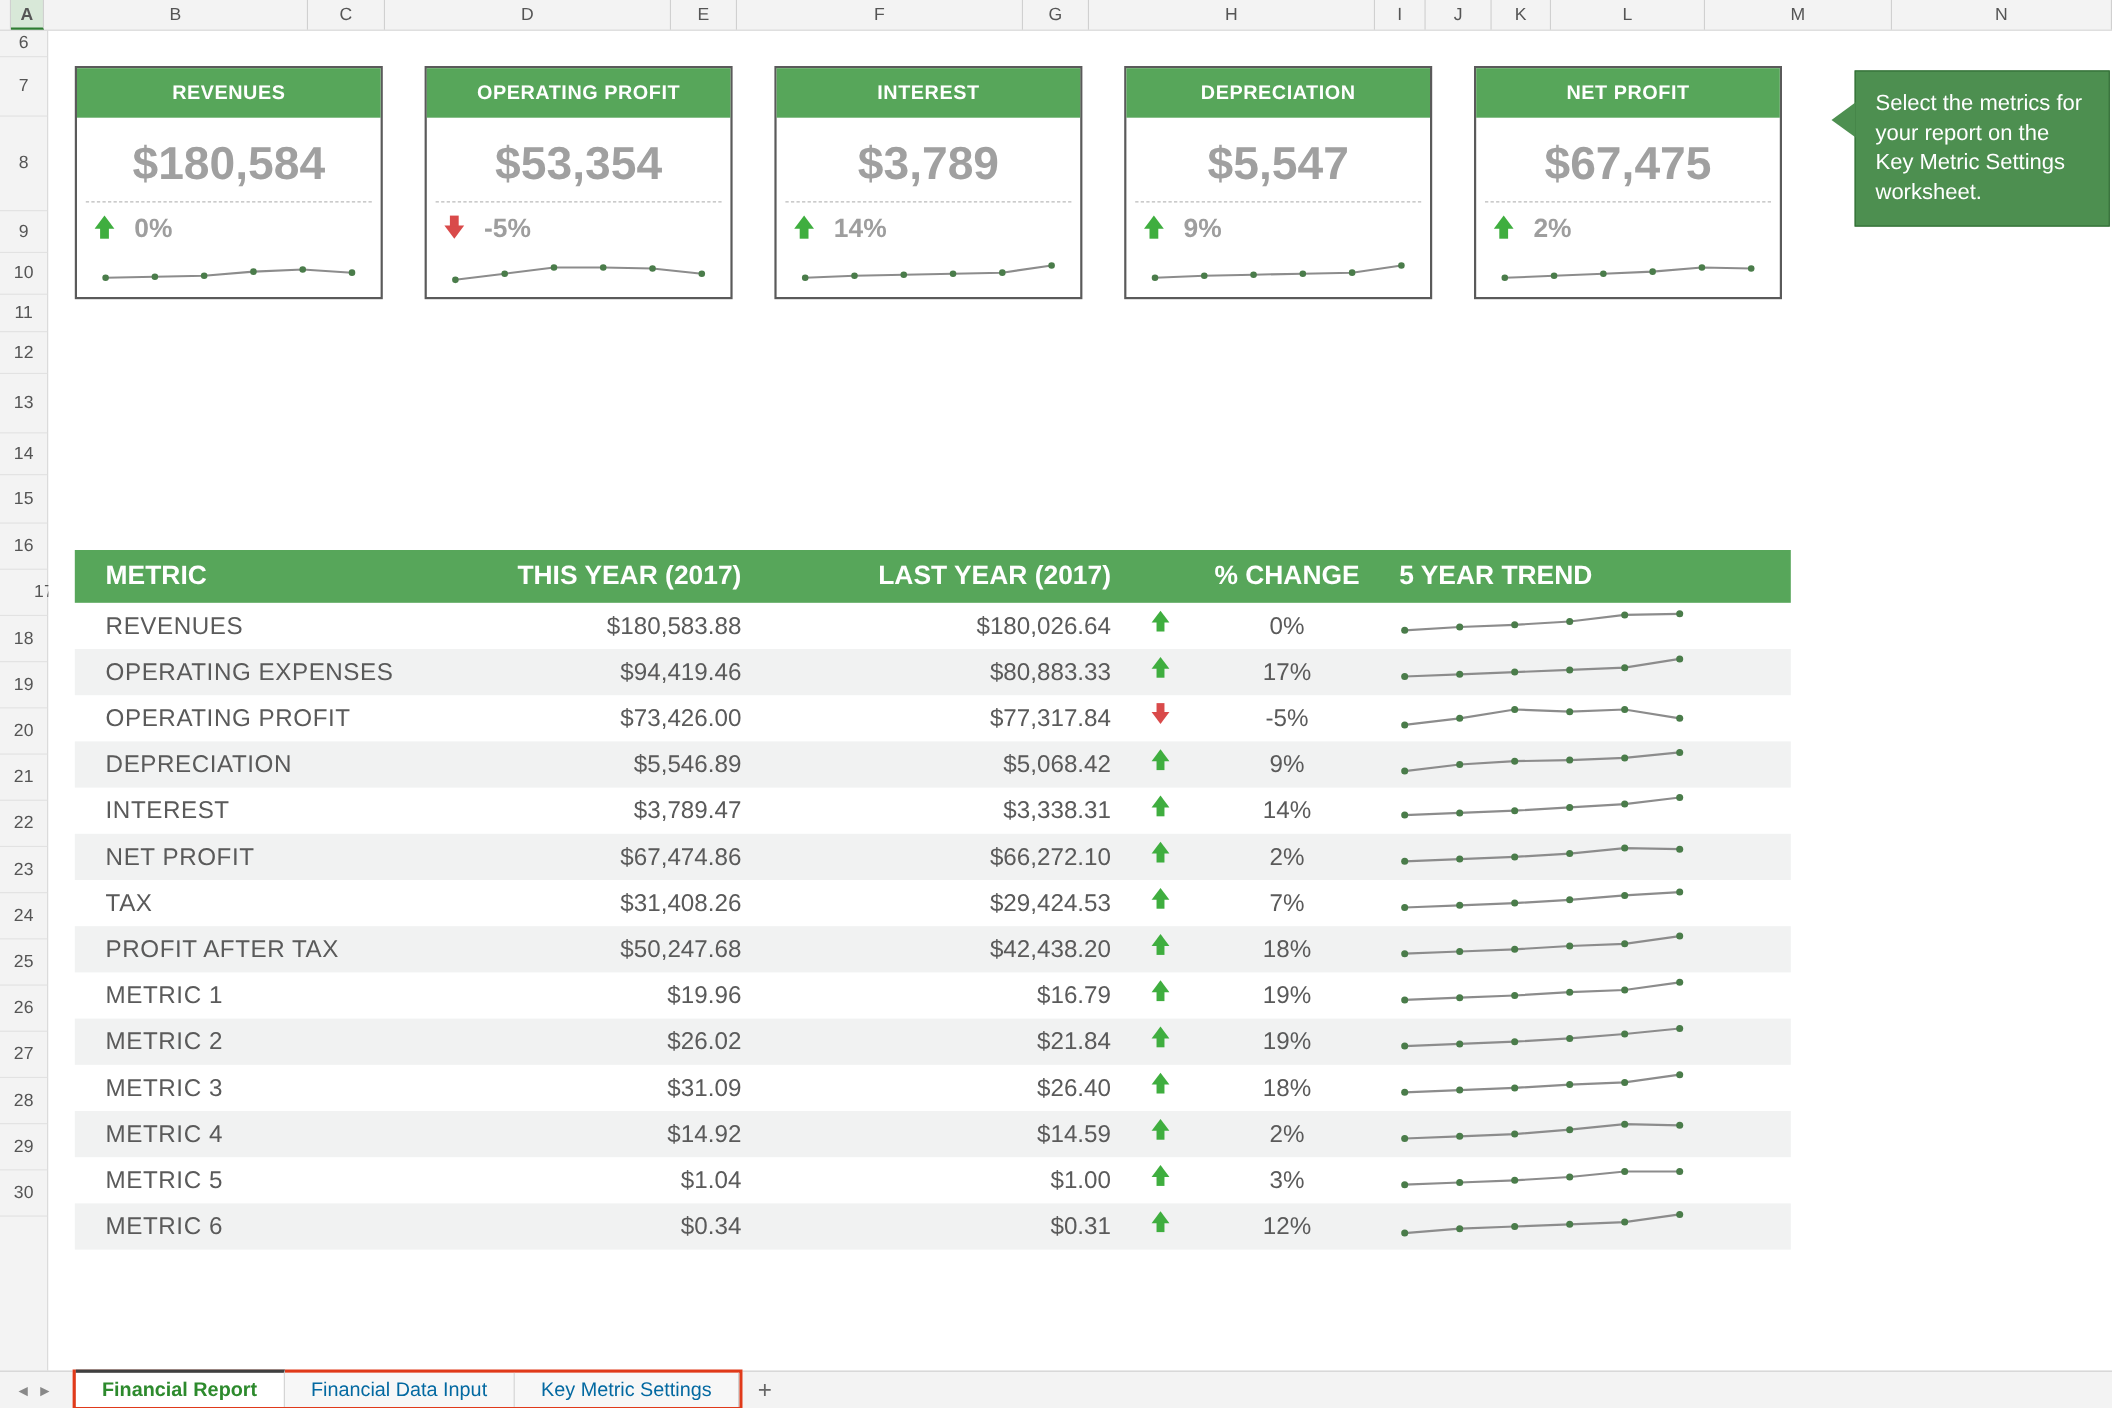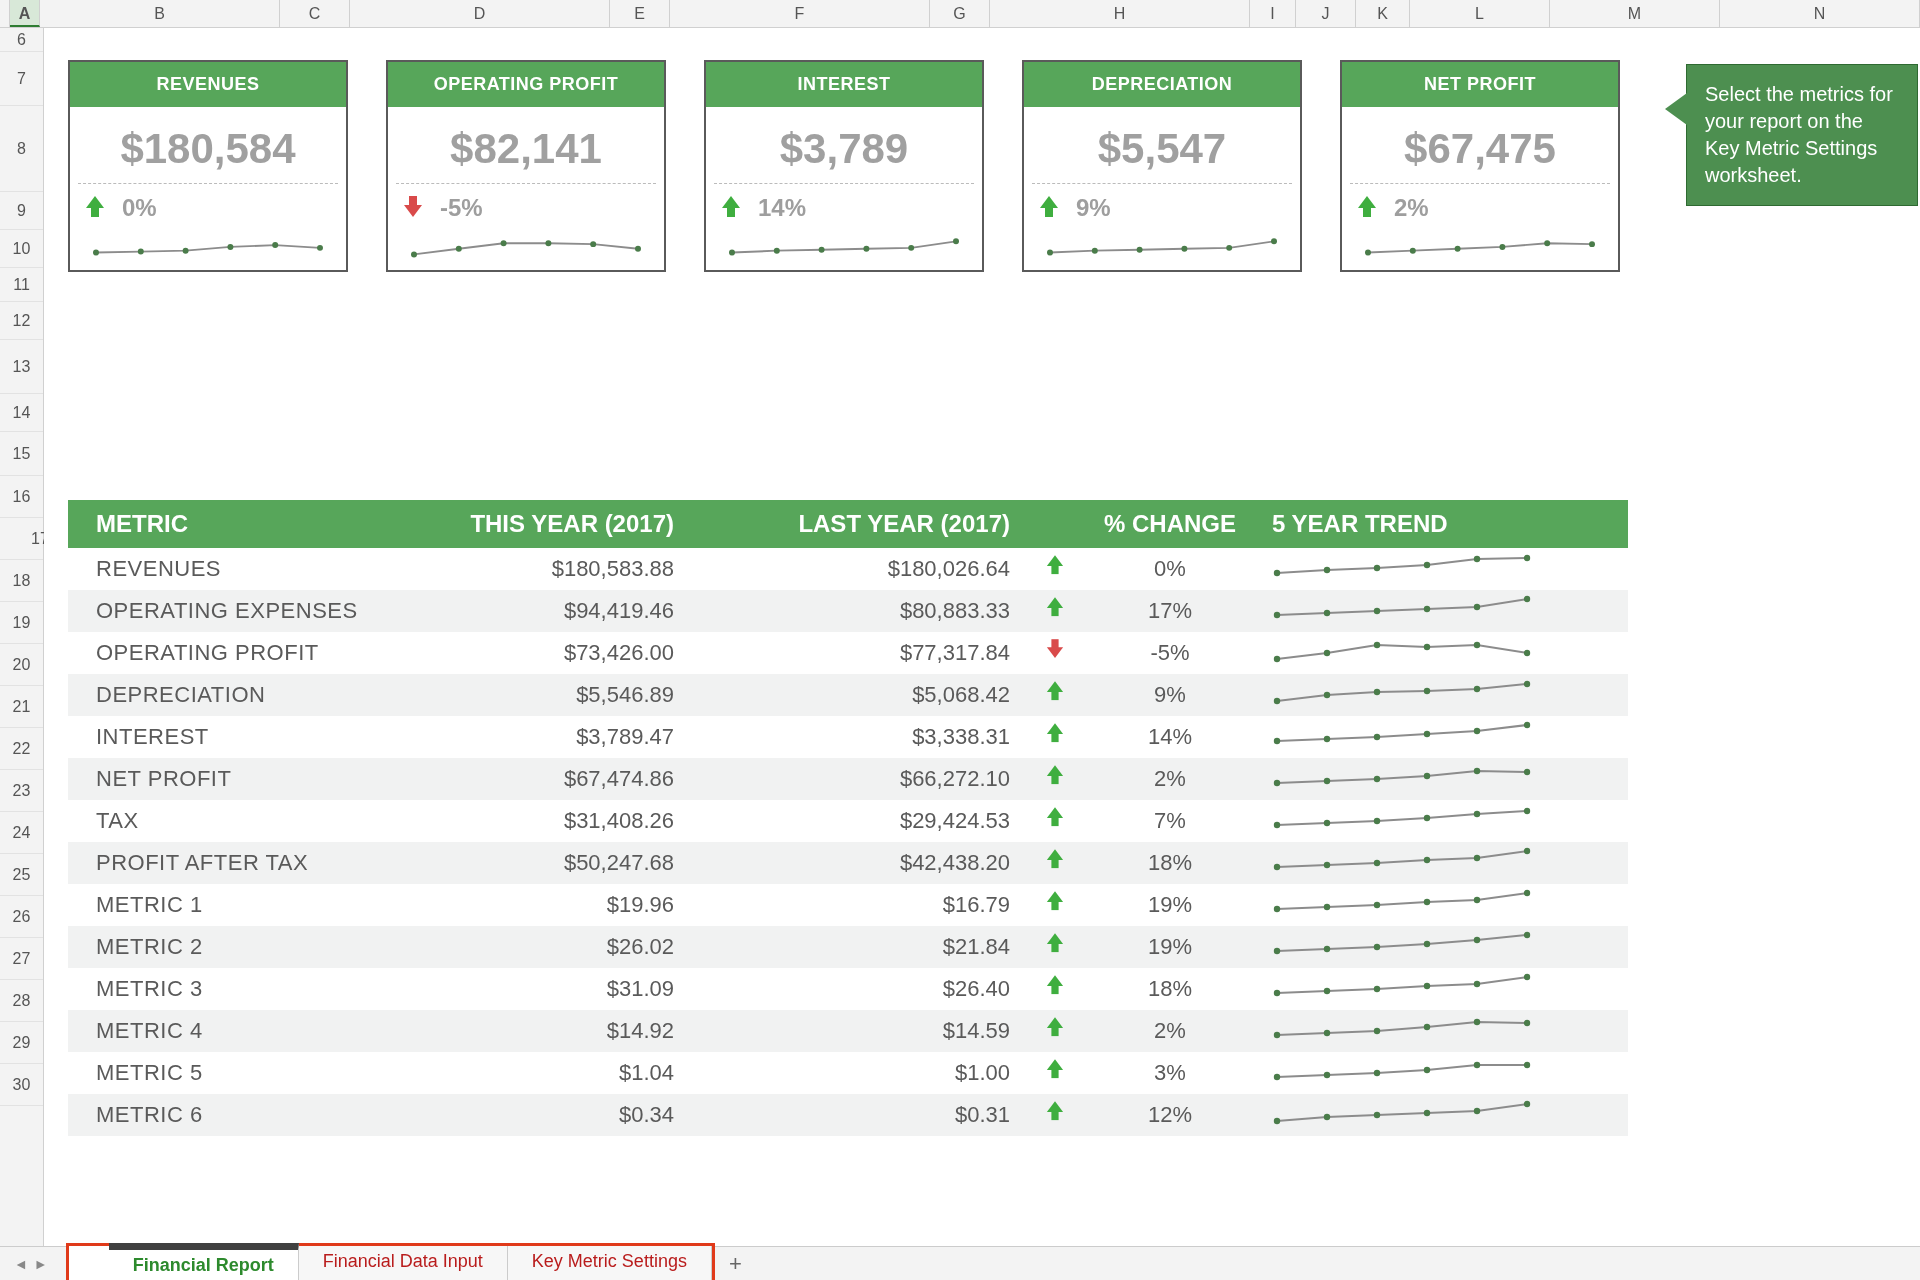--- a/index.html
+++ b/index.html
@@ -212,31 +212,30 @@
   .nav-arrows { display: flex; gap: 6px; margin-right: 18px; color: #888; font-size: 14px;}
   .tab-group {
     display: flex;
     border: 3px solid #e03a1a;
     padding: 0;
     background: #fff;
   }
   .tab {
     padding: 5px 24px;
     border-right: 1px solid #ccc;
-    color: #b91c1c;
+    color: #0369a1;
     background: #f7f7f7;
     cursor: pointer;
   }
   .tab.active {
     color: #2d8a2d;
     font-weight: 700;
     background: #fff;
-    border-top: 7px solid #404040;
+    border-top: 3px solid #404040;
     margin-top: -3px;
-    margin-left: 40px;
   }
   .tab-add {
     margin-left: 14px;
     font-size: 22px;
     color: #666;
     cursor: pointer;
   }
 </style>
 </head>
 <body>
@@ -304,21 +303,21 @@
               <circle class="pt" cx="5" cy="22" r="3.2"></circle>
               <circle class="pt" cx="53" cy="21" r="3.2"></circle>
               <circle class="pt" cx="101" cy="20" r="3.2"></circle>
               <circle class="pt" cx="149" cy="16" r="3.2"></circle>
               <circle class="pt" cx="197" cy="14" r="3.2"></circle>
               <circle class="pt" cx="245" cy="17" r="3.2"></circle>
             </svg></div>
   </div>
         <div class="card">
     <div class="card-title">OPERATING PROFIT</div>
-    <div class="card-value">$82,141</div>
+    <div class="card-value">$53,354</div>
     <div class="card-change">
       <span class="arrow-down"></span>
       <span>-5%</span>
     </div>
     <div class="spark"><svg viewBox="0 0 250 30">
               <path class="ln" d="M5,24 L53,18 L101,12 L149,12 L197,13 L245,18 "></path>
               <circle class="pt" cx="5" cy="24" r="3.2"></circle>
               <circle class="pt" cx="53" cy="18" r="3.2"></circle>
               <circle class="pt" cx="101" cy="12" r="3.2"></circle>
               <circle class="pt" cx="149" cy="12" r="3.2"></circle>

